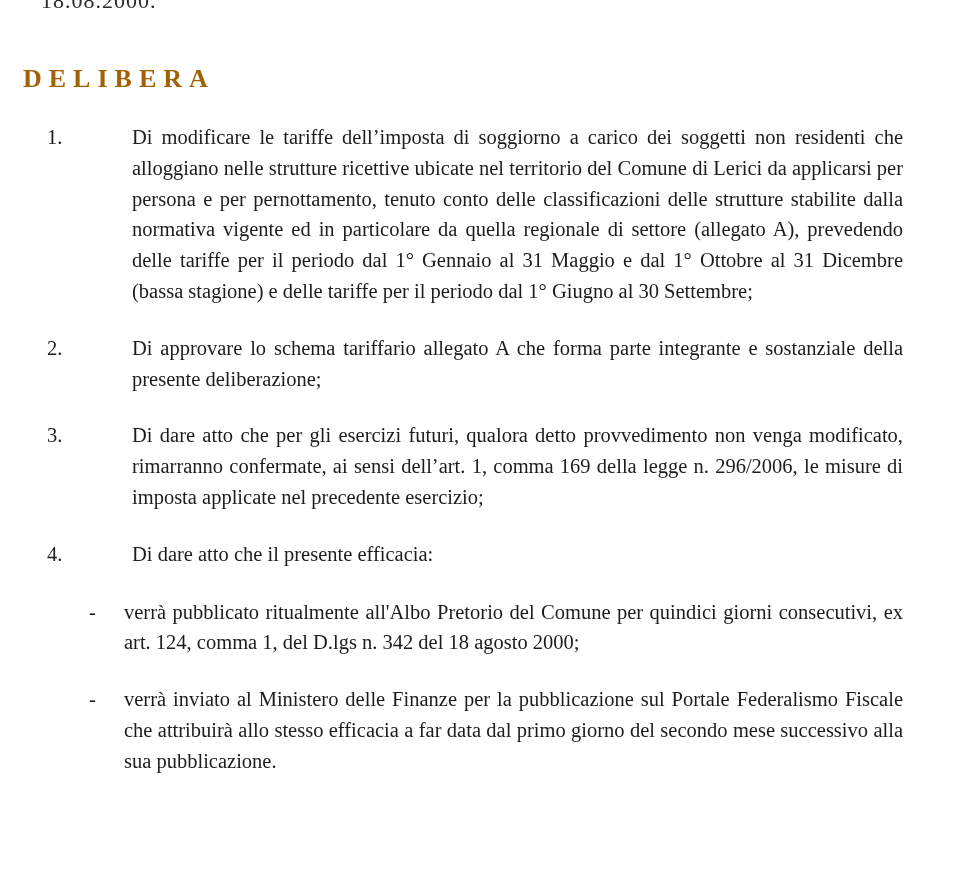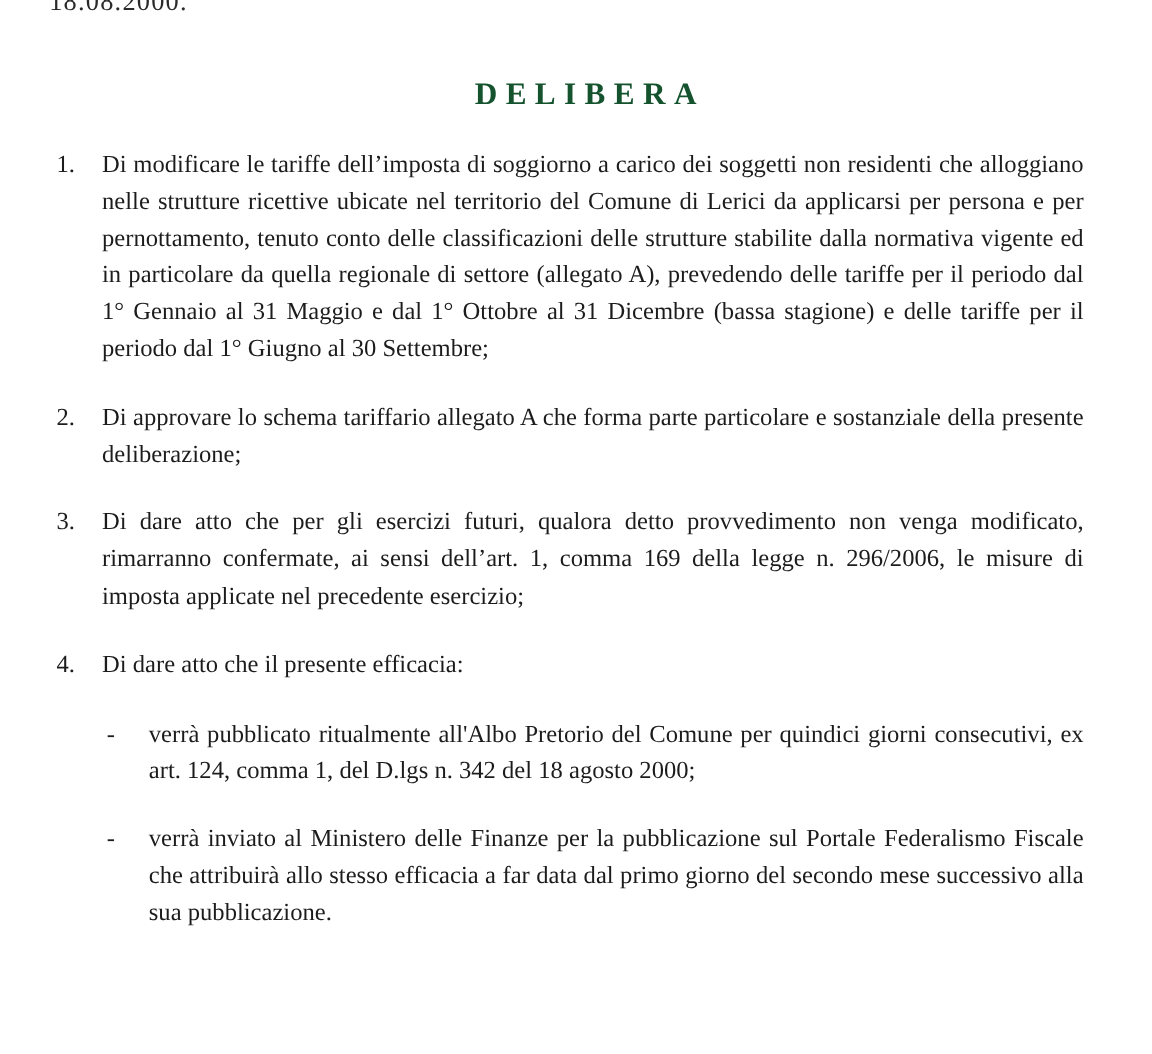--- a/index.html
+++ b/index.html
@@ -21,26 +21,26 @@
     position: absolute;
     top: -12px;
     left: 41px;
     font-size: 22px;
     line-height: 26px;
     letter-spacing: 1px;
     color: #2a2a2a;
   }
   .doc-title {
     margin: 64px 0 0 0;
-    text-align: center;
+    text-align: left;
     font-size: 26px;
     font-weight: bold;
     letter-spacing: 7px;
     padding-left: 23px; 
-    color: #14532d;
+    color: #a16207;
   }
   .items {
     margin: 28px 57px 0 47px; 
   }
   .item {
     display: flex;
     margin-bottom: 26px;
   }
   .item-number {
     flex: 0 0 38px;
@@ -48,20 +48,21 @@
     line-height: 30.8px;
   }
   .item-body {
     flex: 1 1 auto;
     min-width: 0;
   }
   .item-text {
     font-size: 20.5px;
     line-height: 30.8px;
     text-align: justify;
+    margin-left: 47px;
   }
   .sub-items {
     margin-top: 27px;
   }
   .sub-item {
     display: flex;
     margin-bottom: 26px;
   }
   .sub-item:last-child {
     margin-bottom: 0;
@@ -94,21 +95,21 @@
     <div class="item">
       <div class="item-number">1.</div>
       <div class="item-body">
         <div class="item-text">Di modificare le tariffe dell’imposta di soggiorno a carico dei soggetti non residenti che alloggiano nelle strutture ricettive ubicate nel territorio del Comune di Lerici da applicarsi per persona e per pernottamento, tenuto conto delle classificazioni delle strutture stabilite dalla normativa vigente ed in particolare da quella regionale di settore (allegato A),  prevedendo delle tariffe per il periodo dal 1° Gennaio al 31 Maggio e dal 1° Ottobre al 31 Dicembre (bassa stagione) e delle tariffe per il periodo dal 1° Giugno al 30 Settembre;</div>
       </div>
     </div>
 
     <div class="item">
       <div class="item-number">2.</div>
       <div class="item-body">
-        <div class="item-text">Di approvare lo schema tariffario allegato A che forma parte particolare e sostanziale della presente deliberazione;</div>
+        <div class="item-text">Di approvare lo schema tariffario allegato A che forma parte integrante e sostanziale della presente deliberazione;</div>
       </div>
     </div>
 
     <div class="item">
       <div class="item-number">3.</div>
       <div class="item-body">
         <div class="item-text">Di dare atto che per gli esercizi futuri, qualora detto provvedimento non venga modificato, rimarranno confermate, ai sensi dell’art. 1, comma 169 della legge n. 296/2006, le misure di imposta applicate nel precedente esercizio;</div>
       </div>
     </div>
 

